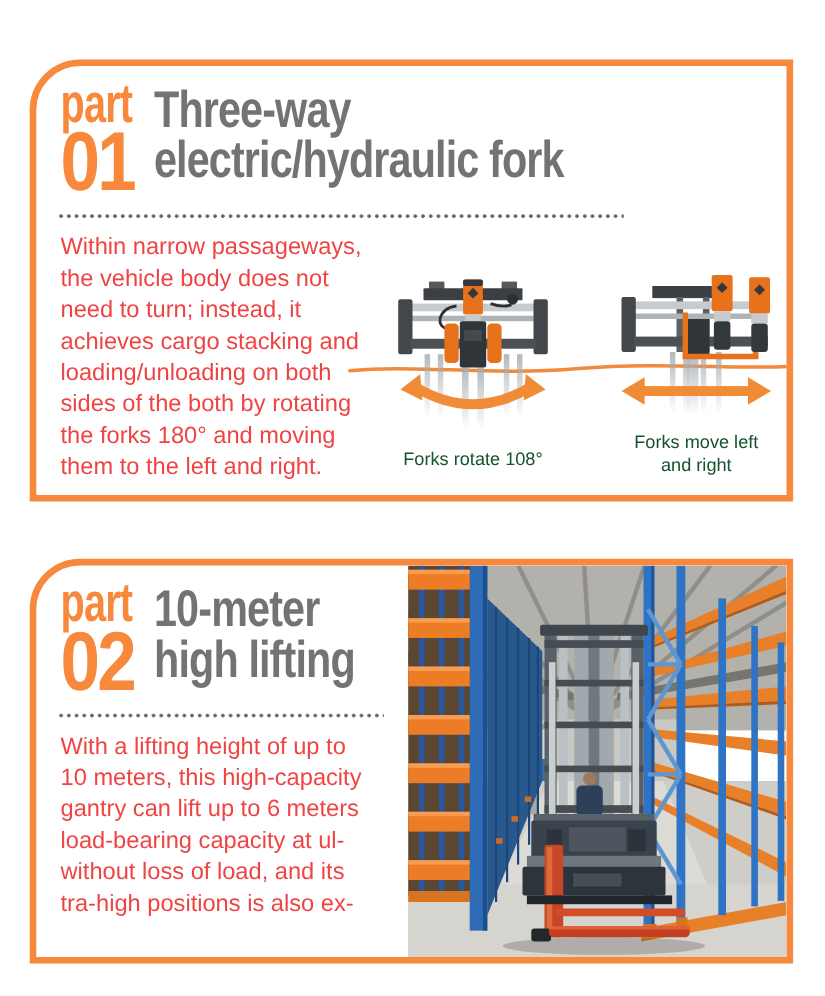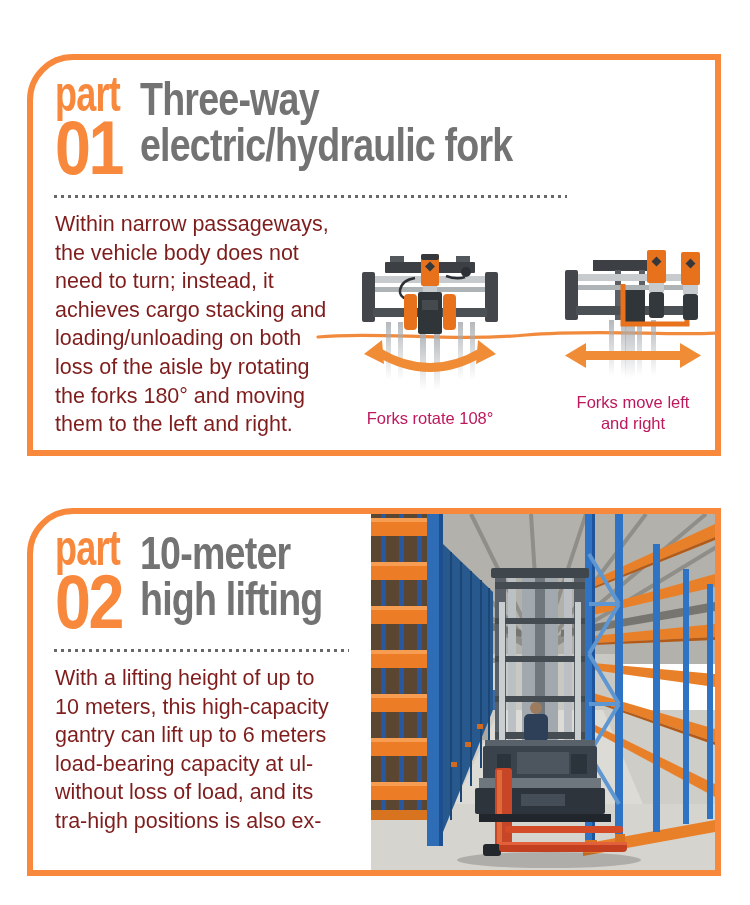--- a/index.html
+++ b/index.html
@@ -19,28 +19,28 @@
   .sec-title{position:absolute;left:107px;top:16px;color:#737373;font-weight:bold;margin:0;}
   .sec-title span{display:block;font-size:47px;line-height:46px;letter-spacing:-1px;
                   white-space:nowrap;transform:scaleX(0.8);transform-origin:left top;}
 
   .dots{position:absolute;top:134px;left:20px;height:5px;background-repeat:repeat-x;
         background-image:radial-gradient(circle at 2.5px 2.5px,#686868 1.5px,transparent 1.8px);
         background-size:7px 5px;}
   .panel-1 .dots{width:514px;}
   .panel-2 .dots{width:296px;}
 
-  .body-text{position:absolute;left:22px;top:150px;color:#7f1d1d;
+  .body-text{position:absolute;left:22px;top:150px;color:#ef4444;
              font-size:21.5px;line-height:28.6px;}
 
   .figure{position:absolute;z-index:2;}
   .fig-rotate{left:327px;top:190px;width:140px;}
   .fig-shift{left:530px;top:190px;width:140px;}
   .figure svg{display:block;}
-  .caption{color:#be185d;font-size:16.5px;line-height:21px;text-align:center;}
+  .caption{color:#14532d;font-size:16.5px;line-height:21px;text-align:center;}
   .fig-rotate .caption{margin-top:8px;}
   .fig-shift .caption{margin-top:2px;}
 
   .swoosh{position:absolute;left:283px;top:262px;z-index:1;}
 
   .photo{position:absolute;right:0;top:0;width:344px;height:356px;overflow:hidden;}
   .photo svg{display:block;width:344px;height:356px;}
 </style>
 </head>
 <body>
@@ -57,21 +57,21 @@
       <span>electric/hydraulic fork</span>
     </h2>
     <div class="dots"></div>
 
     <div class="body-text">
       <div>Within narrow passageways,</div>
       <div>the vehicle body does not</div>
       <div>need to turn; instead, it</div>
       <div>achieves cargo stacking and</div>
       <div>loading/unloading on both</div>
-      <div>loss of the aisle by rotating</div>
+      <div>sides of the both by rotating</div>
       <div>the forks 180° and moving</div>
       <div>them to the left and right.</div>
     </div>
 
     <svg class="swoosh" width="404" height="26" viewBox="0 0 404 26">
       <path d="M2 15 C 60 9, 130 20, 210 13 C 285 7, 350 14, 402 11" stroke="#f0802c" stroke-width="3.2" fill="none" stroke-linecap="round" opacity="0.92"></path>
     </svg>
 
     <div class="figure fig-rotate">
       <svg width="140" height="150" viewBox="0 0 140 150">

